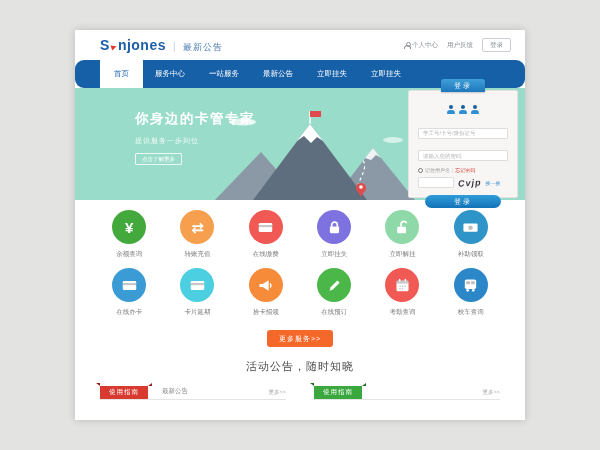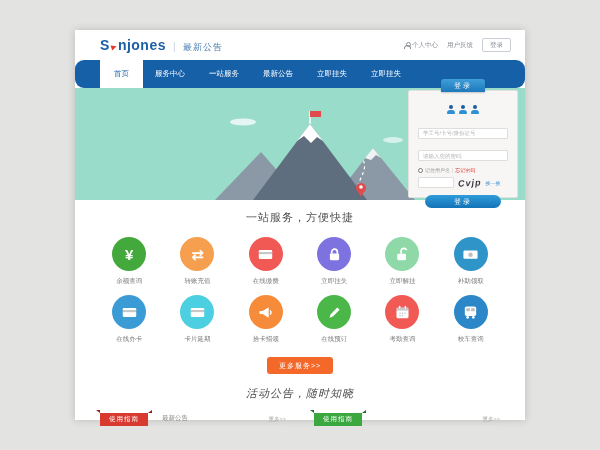--- a/index.html
+++ b/index.html
@@ -70,21 +70,21 @@
   .svc-circle { width:34px; height:34px; border-radius:50%; margin:0 auto 6px; display:flex; align-items:center;
                 justify-content:center; color:#fff; }
   .svc-circle svg { width:17px; height:17px; display:block; }
   .svc-glyph { font-size:15px; font-weight:bold; line-height:1; }
   .svc-label { font-size:6.5px; color:#7b7b7b; }
   .more-btn { display:inline-block; margin:4px auto 12px; background:#f4682a; color:#fff; font-size:7px;
               padding:3.5px 12px; border-radius:3px; border:none; cursor:pointer; letter-spacing:1px; }
 
   
   .ann { text-align:center; }
-  .ann-title { font-size:11px; color:#4d4d4d; letter-spacing:1px; margin-bottom:10px;font-style:italic; }
+  .ann-title { font-size:11px; color:#4d4d4d; letter-spacing:1px; margin-bottom:10px; }
   .ann-cols { display:flex; padding:0 25px; gap:28px; text-align:left; }
   .ann-col { flex:1; display:flex; align-items:flex-end; border-bottom:1px solid #e4e4e4; padding-bottom:0; height:16px; position:relative; }
   .ribbon { position:relative; height:13px; padding:0 9px; display:flex; align-items:center; color:#fff;
             font-size:6.5px; letter-spacing:1px; cursor:pointer; }
   .ribbon.red { background:#d93a30; }
   .ribbon.green { background:#3aa83e; }
   .ribbon:before, .ribbon:after { content:""; position:absolute; top:-3px; border-style:solid; }
   .ribbon.red:before { left:-4px; border-width:0 4px 3px 0; border-color:transparent #8f1f18 transparent transparent; }
   .ribbon.red:after { right:-4px; border-width:0 0 3px 4px; border-color:transparent transparent #8f1f18 transparent; }
   .ribbon.green:before { left:-4px; border-width:0 4px 3px 0; border-color:transparent #1f6e22 transparent transparent; }
@@ -120,20 +120,25 @@
   <div class="nav">
     <div class="nav-item active">首页</div>
     <div class="nav-item">服务中心</div>
     <div class="nav-item">一站服务</div>
     <div class="nav-item">最新公告</div>
     <div class="nav-item">立即挂失</div>
     <div class="nav-item">立即挂失</div>
   </div>
 
   <div class="hero">
+    <div class="hero-copy">
+      <div class="hero-title">你身边的卡管专家</div>
+      <div class="hero-sub">提供服务一步到位</div>
+      <button class="hero-cta">点击了解更多</button>
+    </div>
 
     <svg class="hero-art" viewBox="0 0 200 100">
       <ellipse cx="28" cy="22" rx="13" ry="3.5" fill="rgba(255,255,255,.75)"></ellipse>
       <ellipse cx="178" cy="40" rx="10" ry="3" fill="rgba(255,255,255,.6)"></ellipse>
       <path d="M0 100 L46 52 L88 100 Z" fill="#8b99a6"></path>
       <path d="M118 100 L158 48 L200 100 Z" fill="#8b99a6"></path>
       <path d="M150 58 L158 48 L166 58 L161 55 L156 60 Z" fill="#eef2f5"></path>
       <path d="M38 100 L95 24 L152 100 Z" fill="#5f6e7e"></path>
       <path d="M82 41 L95 24 L108 41 L102 37 L96 43 L89 36 Z" fill="#ffffff"></path>
       <line x1="95" y1="24" x2="95" y2="11" stroke="#fff" stroke-width="1.4"></line>
@@ -162,21 +167,20 @@
       <div class="captcha-row">
         <input class="captcha-input" type="text" style="">
         <span class="captcha-img">Cvjp</span>
         <span class="captcha-refresh">换一换</span>
       </div>
       <button class="login-submit">登录</button>
     </div>
   </div>
 
   <div class="services">
-    <div class="section-title">一站服务，方便快捷</div>
 
     <div class="svc-row">
       <div class="svc">
         <div class="svc-circle" style="background: rgb(68, 169, 60);">
             <span class="svc-glyph">¥</span>
           </div>
         <div class="svc-label">余额查询</div>
       </div>
       <div class="svc">
         <div class="svc-circle" style="background: rgb(246, 160, 79);">

